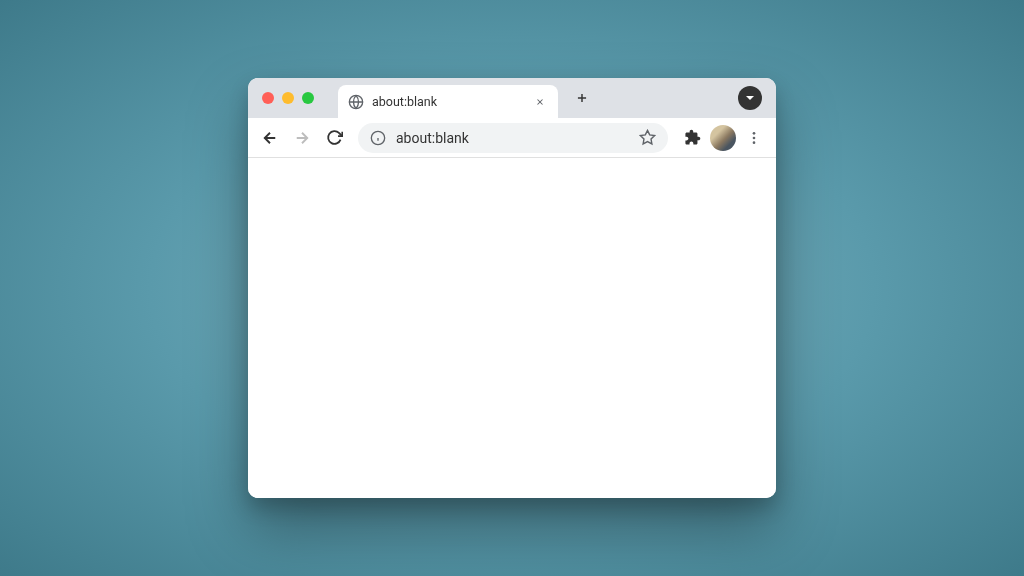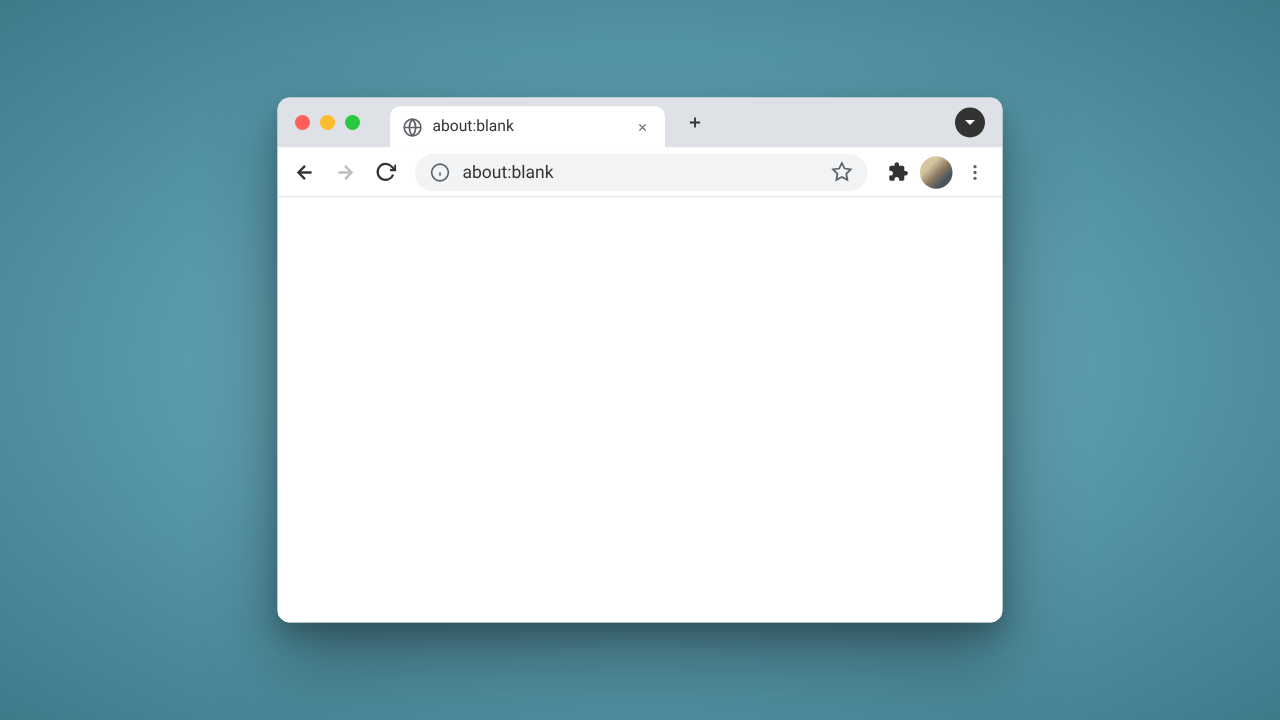--- a/index.html
+++ b/index.html
@@ -7,21 +7,21 @@
       width: 1024px;
       height: 576px;
       background: radial-gradient(ellipse at center, #7db3c0 0%, #5a9aab 50%, #3e7a8a 100%);
       display: flex;
       align-items: center;
       justify-content: center;
       font-family: -apple-system, BlinkMacSystemFont, "Segoe UI", Roboto, sans-serif;
       overflow: hidden;
     }
     .browser-window {
-      width: 580px;
+      width: 528px;
       height: 420px;
       background: #fff;
       border-radius: 10px;
       box-shadow: 0 30px 60px rgba(0,0,0,0.35), 0 10px 20px rgba(0,0,0,0.2);
       overflow: hidden;
       display: flex;
       flex-direction: column;
     }
     .tab-strip {
       height: 40px;

